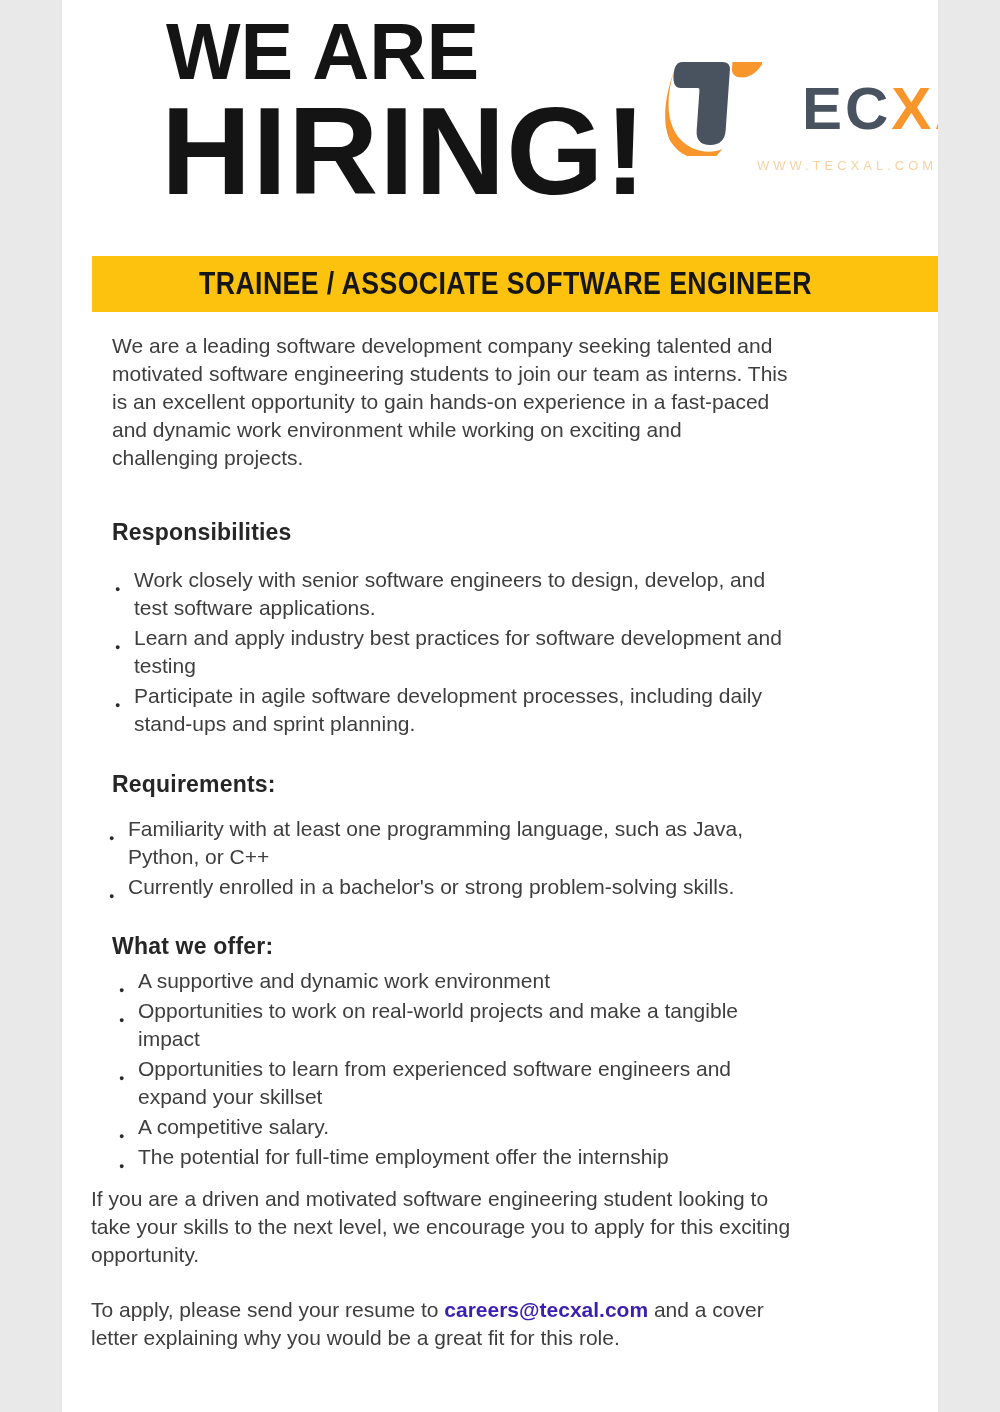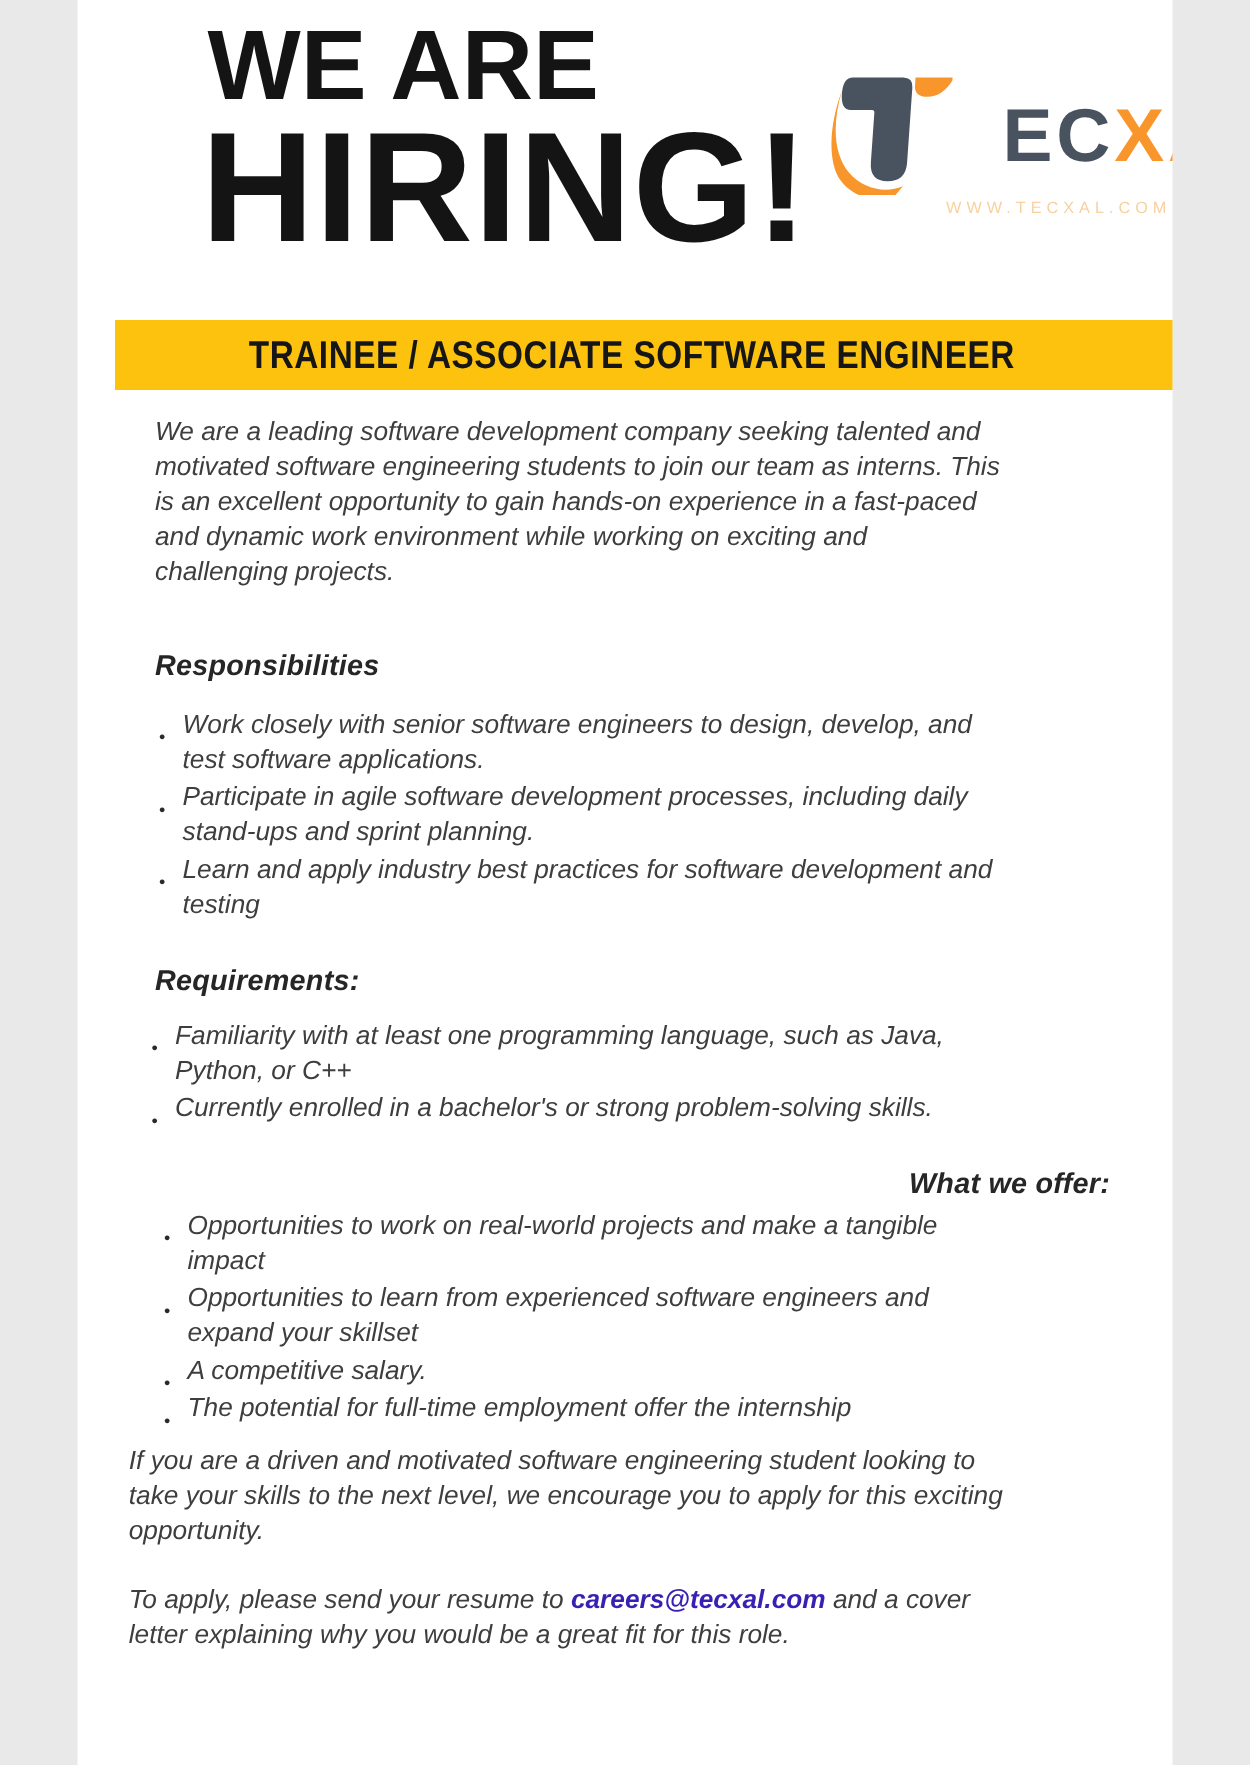--- a/index.html
+++ b/index.html
@@ -38,32 +38,32 @@
     position:absolute;left:30px;top:256px;width:950px;height:56px;
     background:var(--banner-yellow);
   }
   .banner-text{
     display:inline-block;margin-left:107px;line-height:56px;
     font-size:31px;font-weight:700;letter-spacing:0.5px;color:#161616;
     transform:scaleX(0.86);transform-origin:left center;white-space:nowrap;
   }
   
   .content{
-    position:absolute;left:12px;right:0;top:312px;
+    position:absolute;left:0;right:0;top:312px;
     padding:20px 50px 0 50px;
-    font-size:21px;line-height:28px;font-style:italic;
+    font-size:21px;line-height:28px;
   }
   .content p{margin:0;white-space:pre-line;}
   h3{
     font-size:23px;line-height:28px;font-weight:700;
     color:#262626;margin:0;letter-spacing:0.2px;
   }
   .h-resp{margin-top:46px;}
   .h-req{margin-top:32px;}
-  .h-offer{margin-top:31px;text-align:right;}
+  .h-offer{margin-top:31px;}
   ul{margin:0;list-style:none;}
   li{white-space:pre-line;position:relative;margin-bottom:2px;}
   li::before{
     content:"\25CF";position:absolute;left:-19px;top:9px;
     font-size:9px;color:#2a2a2a;
   }
   .ul-resp{margin-top:20px;padding-left:22px;}
   .ul-req{margin-top:17px;padding-left:16px;}
   .ul-offer{margin-top:7px;padding-left:26px;}
   .closing{margin:14px 0 0 -21px !important;}
@@ -99,35 +99,36 @@
     <p class="intro">We are a leading software development company seeking talented and
 motivated software engineering students to join our team as interns. This
 is an excellent opportunity to gain hands-on experience in a fast-paced
 and dynamic work environment while working on exciting and
 challenging projects.</p>
 
     <h3 class="h-resp">Responsibilities</h3>
     <ul class="ul-resp">
       <li>Work closely with senior software engineers to design, develop, and
 test software applications.</li>
+      <li>Learn and apply industry best practices for software development and
+testing</li>
       <li>Participate in agile software development processes, including daily
 stand-ups and sprint planning.</li>
-      <li>Learn and apply industry best practices for software development and
-testing</li>
     </ul>
 
     <h3 class="h-req">Requirements:</h3>
     <ul class="ul-req">
       <li>Familiarity with at least one programming language, such as Java,
 Python, or C++</li>
       <li>Currently enrolled in a bachelor's or strong problem-solving skills.</li>
     </ul>
 
     <h3 class="h-offer">What we offer:</h3>
     <ul class="ul-offer">
+      <li>A supportive and dynamic work environment</li>
       <li>Opportunities to work on real-world projects and make a tangible
 impact</li>
       <li>Opportunities to learn from experienced software engineers and
 expand your skillset</li>
       <li>A competitive salary.</li>
       <li>The potential for full-time employment offer the internship</li>
     </ul>
 
     <p class="closing">If you are a driven and motivated software engineering student looking to
 take your skills to the next level, we encourage you to apply for this exciting

